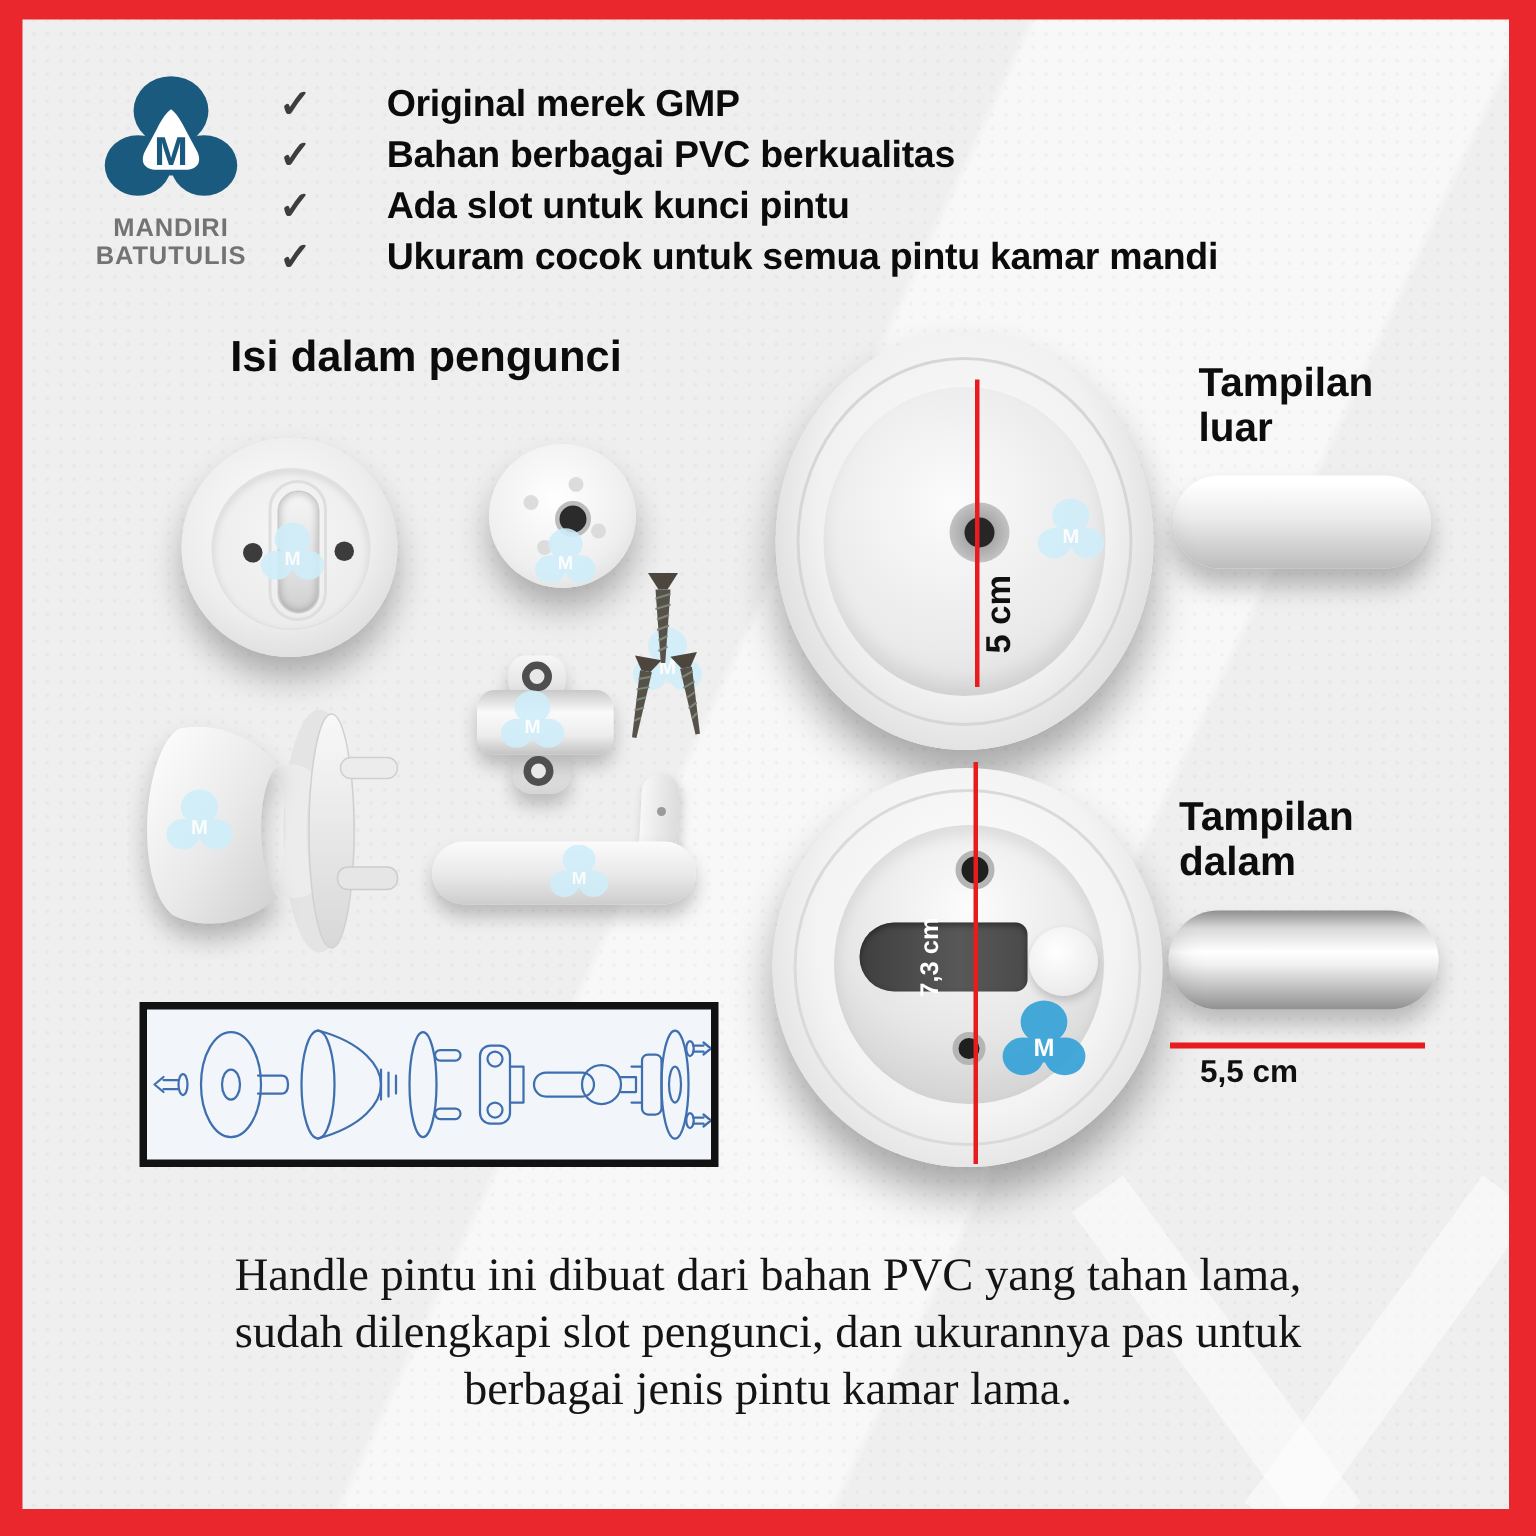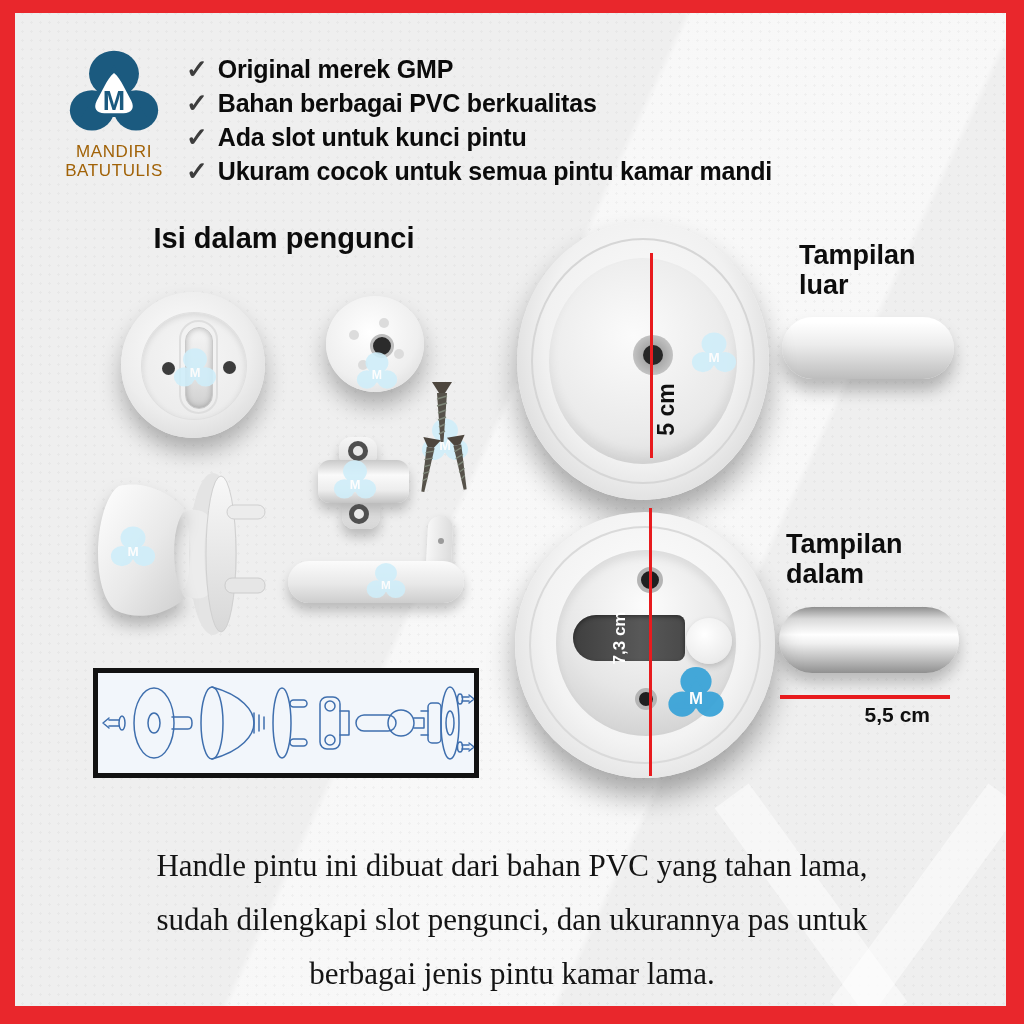--- a/index.html
+++ b/index.html
@@ -21,25 +21,25 @@
     position:absolute;inset:0;z-index:60;pointer-events:none;
     border-left:15px solid #e9272c;border-top:13px solid #e9272c;
     border-right:18px solid #e9272c;border-bottom:18px solid #e9272c;
   }
   .abs{position:absolute;z-index:5;}
   .wm{position:absolute;z-index:9;opacity:.88;}
 
   
   .logo-wrap{left:44px;top:46px;width:140px;text-align:center;z-index:6;}
   .logo-wrap svg{display:block;margin:0 auto;}
-  .brand-line{font-weight:normal;color:#a16207;font-size:17px;letter-spacing:.6px;line-height:19px;}
+  .brand-line{font-weight:bold;color:#737373;font-size:17px;letter-spacing:.6px;line-height:19px;}
   .features{left:186px;top:54px;z-index:6;}
   .feature-row{display:flex;align-items:flex-start;height:34px;}
   .feature-check{font-size:26px;font-weight:bold;color:#3d3d3d;margin-right:10px;line-height:30px;}
-  .feature-text{font-size:25px;font-weight:bold;color:#0b0b0b;line-height:31px;white-space:nowrap;letter-spacing:-.2px;}
+  .feature-text{font-size:25px;font-weight:bold;color:#0b0b0b;line-height:31px;white-space:nowrap;letter-spacing:-.2px;margin-left:40px;}
 
   .section-title{left:134px;top:222px;width:300px;text-align:center;
     font-size:29px;font-weight:bold;color:#0c0c0c;z-index:6;}
 
   
   .part{position:absolute;z-index:5;}
   .round{border-radius:50%;}
   .shadow-big{box-shadow:0 14px 22px rgba(0,0,0,.28);}
   .shadow-sm{box-shadow:0 8px 12px rgba(0,0,0,.22);}
 
@@ -48,21 +48,21 @@
     color:#0d0d0d;line-height:30px;z-index:8;}
   .redline{background:#e81b1e;z-index:12;}
   .measure{font-weight:bold;color:#101010;z-index:13;}
   .rot{transform:rotate(-90deg);transform-origin:center;text-align:center;}
 
   .diagram-box{left:93px;top:668px;width:386px;height:110px;border:5px solid #121212;
     background:#f2f6fb;box-sizing:border-box;z-index:6;}
 
   .desc{left:60px;top:831px;width:904px;text-align:center;z-index:6;
     font-family:"Liberation Serif", serif;color:#141414;}
-  .desc div{font-size:31px;line-height:38px;white-space:nowrap;margin-top:16px;}
+  .desc div{font-size:31px;line-height:38px;white-space:nowrap;}
 </style>
 </head>
 <body>
 
 <svg width="0" height="0" style="position:absolute" aria-hidden="true">
   <defs>
     <symbol id="wm" viewBox="0 0 100 100">
       <g fill="currentColor">
         <ellipse cx="50" cy="29" rx="26" ry="24"></ellipse>
         <ellipse cx="27" cy="67" rx="23" ry="21"></ellipse>
@@ -233,21 +233,21 @@
 <div class="part" style="left:573px;top:615px;width:112px;height:46px;border-radius:23px 8px 8px 23px;background:linear-gradient(90deg,#3f3f3f,#585858 60%,#4a4a4a);box-shadow:inset 0 2px 4px rgba(0,0,0,.4);z-index:8;"></div>
 <div class="abs rot" style="left:589px;top:608px;width:60px;height:60px;font-size:17px;line-height:19px;font-weight:bold;color:#ffffff;z-index:9;display:flex;align-items:center;justify-content:center;flex-wrap:wrap;">7,3 cm</div>
 <div class="part round" style="left:686px;top:618px;width:46px;height:46px;background:radial-gradient(circle at 40% 35%, #ffffff, #ececec 70%, #d9d9d9);box-shadow:0 3px 6px rgba(0,0,0,.18);z-index:9;"></div>
 <div class="part round" style="left:637px;top:567px;width:26px;height:26px;background:#1f1f1f;border:4px solid #b5b5b5;box-sizing:border-box;z-index:9;"></div>
 <div class="part round" style="left:635px;top:688px;width:22px;height:22px;background:#1f1f1f;border:4px solid #b5b5b5;box-sizing:border-box;z-index:9;"></div>
 <svg class="wm" style="left:666px;top:664px;width:60px;height:60px;color:#3ba4d8;--wm-inner:#3ba4d8;--wm-letter:#ffffff;opacity:.95;z-index:10;">
     <use href="#wm"></use>
   </svg>
 <div class="abs redline" style="left:649px;top:508px;width:3px;height:268px;"></div>
 <div class="abs redline" style="left:780px;top:695px;width:170px;height:4px;"></div>
-<div class="abs measure" style="left:800px;top:703px;width:130px;text-align:right;font-size:21px;">5,5 cm</div>
+<div class="abs measure" style="left:800px;top:703px;width:130px;text-align:left;font-size:21px;">5,5 cm</div>
 
 <div class="abs diagram-box">
   <svg width="376" height="100" viewBox="0 0 376 100">
     <g stroke="#3f6fae" stroke-width="1.5" fill="none" stroke-linecap="round" stroke-linejoin="round">
 
       <ellipse cx="24" cy="50" rx="3" ry="7"></ellipse>
         <path d="M21 47 H11 M21 53 H11 M11 45 L5 50 L11 55"></path>
 
       <ellipse cx="56" cy="50" rx="20" ry="35"></ellipse>
         <ellipse cx="56" cy="50" rx="6" ry="10"></ellipse>

